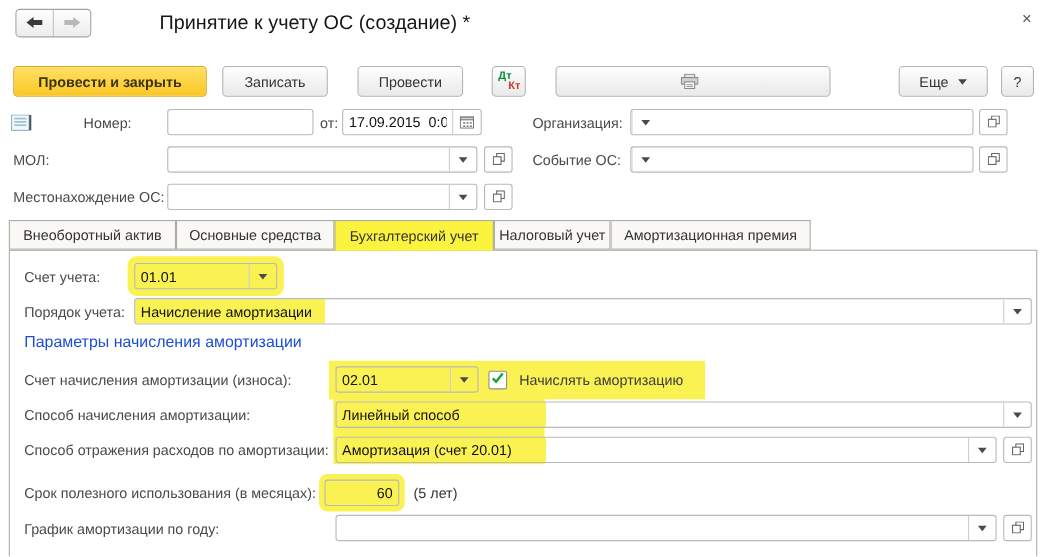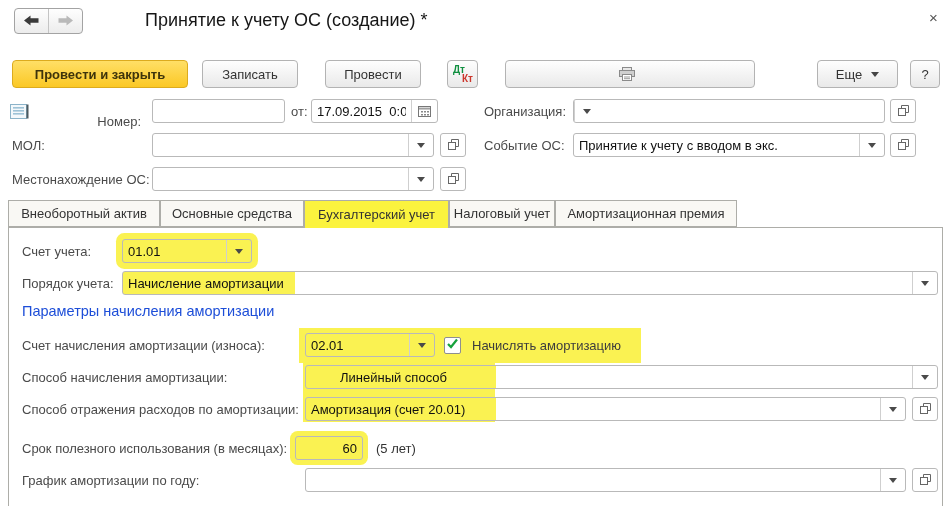--- a/index.html
+++ b/index.html
@@ -115,21 +115,21 @@
 
   <span class="lbl" style="left:10px;top:100px;">
     <svg width="19" height="16" viewBox="0 0 19 16" style="margin-top:4px;">
       <rect x="0.5" y="0.5" width="16" height="14" fill="#f3f8fb" stroke="#8bb3c9"></rect>
       <rect x="16.5" y="0.5" width="2" height="14" fill="#4c5a60"></rect>
       <rect x="3" y="3" width="11" height="1.6" fill="#9dc2d6"></rect>
       <rect x="3" y="6" width="11" height="1.6" fill="#9dc2d6"></rect>
       <rect x="3" y="9" width="11" height="1.6" fill="#9dc2d6"></rect>
     </svg>
   </span>
-  <div class="lbl" style="left:55px;top:100px;width:86px;text-align:right;margin-top:10px;">Номер:</div>
+  <div class="lbl" style="left:76px;top:100px;width:86px;text-align:left;">Номер:</div>
   <div class="fld" style="left:152px;top:99px;width:133px;">
     <input value="" style="">
   </div>
   <div class="lbl" style="left:291px;top:100px;">от:</div>
   <div class="fld" style="left:311px;top:99px;width:127px;">
     <input value="17.09.2015  0:00:00" style="">
     <span class="cal-btn">
       <svg width="13" height="12" viewBox="0 0 13 12">
         <rect x="0.5" y="1.5" width="12" height="10" fill="#fff" stroke="#777"></rect>
         <rect x="0.5" y="1.5" width="12" height="2.4" fill="#d7d7d7" stroke="#777"></rect>
@@ -167,21 +167,20 @@
   <div class="side-btn" style="left:440px;top:133px;">
     <span>
       <svg width="11" height="11" viewBox="0 0 11 11" fill="none" stroke="#666">
         <rect x="0.5" y="3.5" width="7" height="7"></rect>
           <path d="M3.5 3.5 V0.5 H10.5 V7.5 H7.5"></path>
       </svg>
     </span>
   </div>
   <div class="lbl" style="left:484px;top:134px;text-align:center;">Событие ОС:</div>
   <div class="fld" style="left:573px;top:133px;width:312px;">
-    <input value="Принятие к учету с вводом в экс." style="">
     <span class="arrow-box">
         <span class="tri"></span>
       </span>
   </div>
   <div class="side-btn" style="left:890px;top:133px;">
     <span>
       <svg width="11" height="11" viewBox="0 0 11 11" fill="none" stroke="#666">
         <rect x="0.5" y="3.5" width="7" height="7"></rect>
           <path d="M3.5 3.5 V0.5 H10.5 V7.5 H7.5"></path>
       </svg>
@@ -242,21 +241,21 @@
   <div class="cbox" style="left:444px;top:337px;">
     <span>
       <svg width="13" height="12" viewBox="0 0 13 12">
           <path d="M2 6 L5 9 L11 1.5" stroke="#17a23c" stroke-width="2.2" fill="none"></path>
         </svg>
     </span>
   </div>
   <div class="lbl chk-lbl z3" style="left:472px;top:334px;">Начислять амортизацию</div>
 
   <div class="lbl z3" style="left:22px;top:366px;">Способ начисления амортизации:</div>
-  <div class="fld grad190 z3" style="left:305px;top:365px;width:633px;padding-left:29px;">
+  <div class="fld grad190 z3" style="left:305px;top:365px;width:633px;">
     <input value="Линейный способ" style="">
     <span class="arrow-box">
         <span class="tri"></span>
       </span>
   </div>
 
   <div class="lbl z3" style="left:22px;top:398px;">Способ отражения расходов по амортизации:</div>
   <div class="fld grad190 z3" style="left:305px;top:397px;width:601px;">
     <input value="Амортизация (счет 20.01)" style="">
     <span class="arrow-box">

